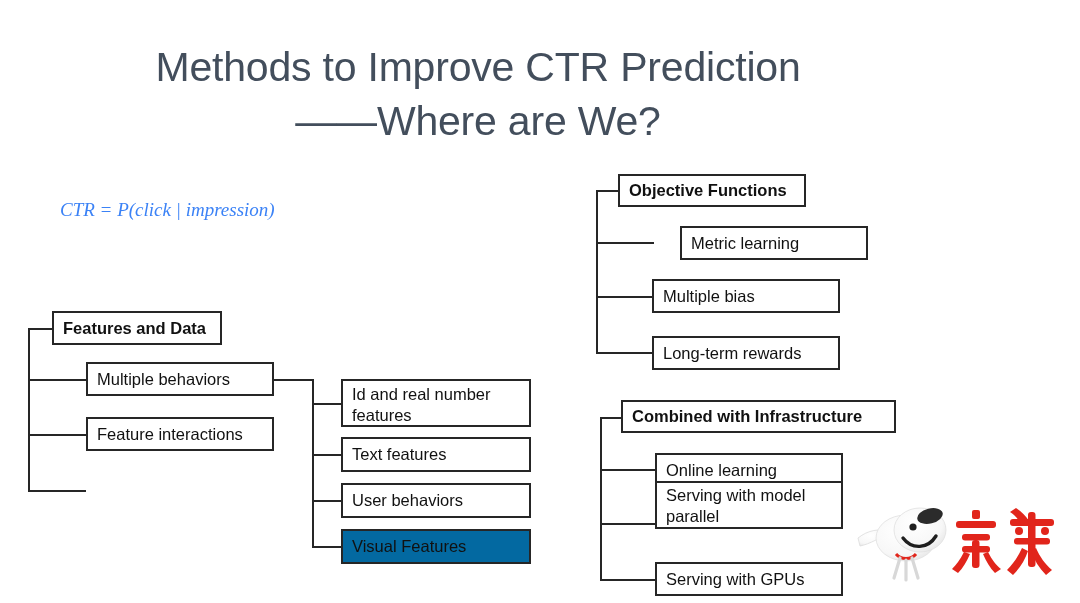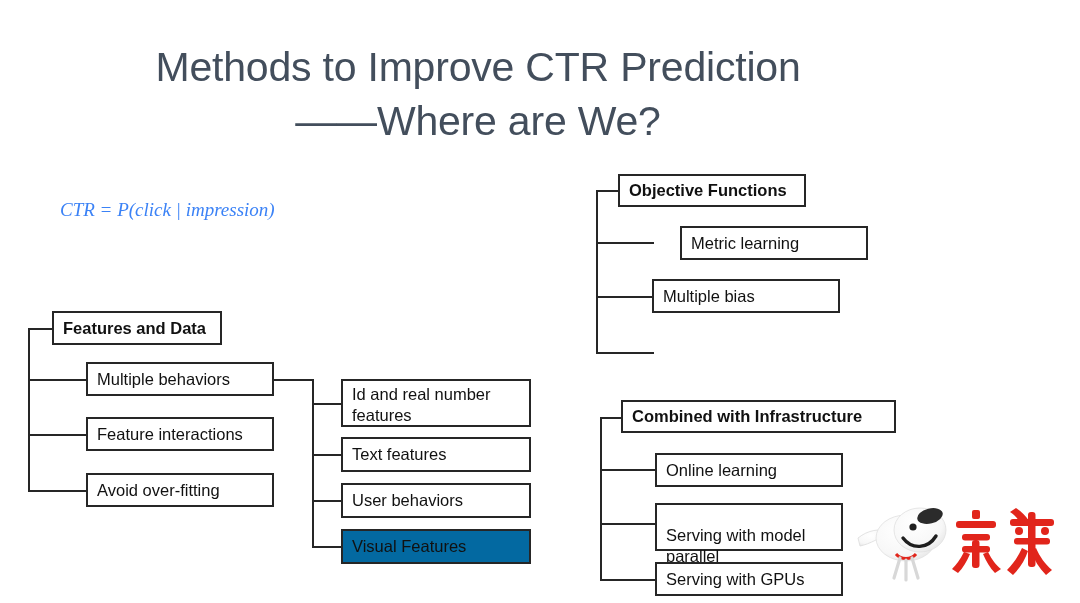--- a/index.html
+++ b/index.html
@@ -114,23 +114,20 @@
   </div>
 
   <div class="node" style="left:86px; top:362px; width:188px; height:34px;">
     <span class="label">Multiple behaviors</span>
   </div>
 
   <div class="node" style="left:86px; top:417px; width:188px; height:34px;">
     <span class="label">Feature interactions</span>
   </div>
 
-  <div class="node" style="left:86px; top:473px; width:188px; height:34px;">
-    <span class="label">Avoid over-fitting</span>
-  </div>
 
   <div class="hline" style="left:274px; top:379px; width:40px;"></div>
   <div class="vline" style="left:312px; top:379px; width:2px; height:169px;"></div>
   <div class="hline" style="left:312px; top:403px; width:30px;"></div>
   <div class="hline" style="left:312px; top:454px; width:30px;"></div>
   <div class="hline" style="left:312px; top:500px; width:30px;"></div>
   <div class="hline" style="left:312px; top:546px; width:30px;"></div>
 
   <div class="node" style="left:341px; top:379px; width:190px; height:48px; align-items:flex-start; padding-top:3px;">
     <span class="label">Id and real number features</span>
@@ -159,36 +156,39 @@
   </div>
 
   <div class="node" style="left:680px; top:226px; width:188px; height:34px;">
     <span class="label">Metric learning</span>
   </div>
 
   <div class="node" style="left:652px; top:279px; width:188px; height:34px;">
     <span class="label">Multiple bias</span>
   </div>
 
+  <div class="node" style="left:652px; top:336px; width:188px; height:34px;">
+    <span class="label">Long-term rewards</span>
+  </div>
 
   <div class="vline" style="left:600px; top:417px; height:162px;"></div>
   <div class="hline" style="left:600px; top:417px; width:24px;"></div>
   <div class="hline" style="left:600px; top:469px; width:56px;"></div>
   <div class="hline" style="left:600px; top:523px; width:56px;"></div>
   <div class="hline" style="left:600px; top:579px; width:56px;"></div>
 
   <div class="node root" style="left:621px; top:400px; width:275px; height:33px;">
     <span class="label">Combined with Infrastructure</span>
   </div>
 
   <div class="node" style="left:655px; top:453px; width:188px; height:34px;">
     <span class="label">Online learning</span>
   </div>
 
-  <div class="node" style="left:655px; top:503px; width:188px; height:48px; align-items:flex-start; padding-top:20px;">
+  <div class="node" style="left:655px; top:481px; width:188px; height:48px; align-items:flex-end; padding-top:20px;">
     <span class="label">Serving with model parallel</span>
   </div>
 
   <div class="node" style="left:655px; top:562px; width:188px; height:34px;">
     <span class="label">Serving with GPUs</span>
   </div>
 
   <div id="jd-logo">
     <svg width="218" height="98" viewBox="0 0 218 98" xmlns="http://www.w3.org/2000/svg">
       <defs>

